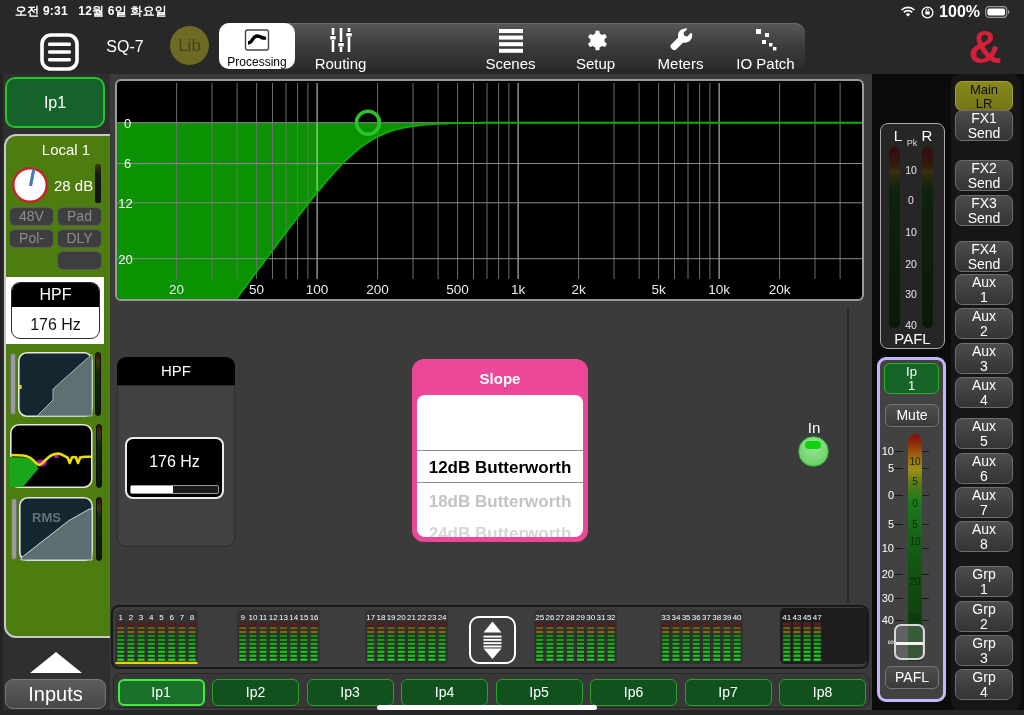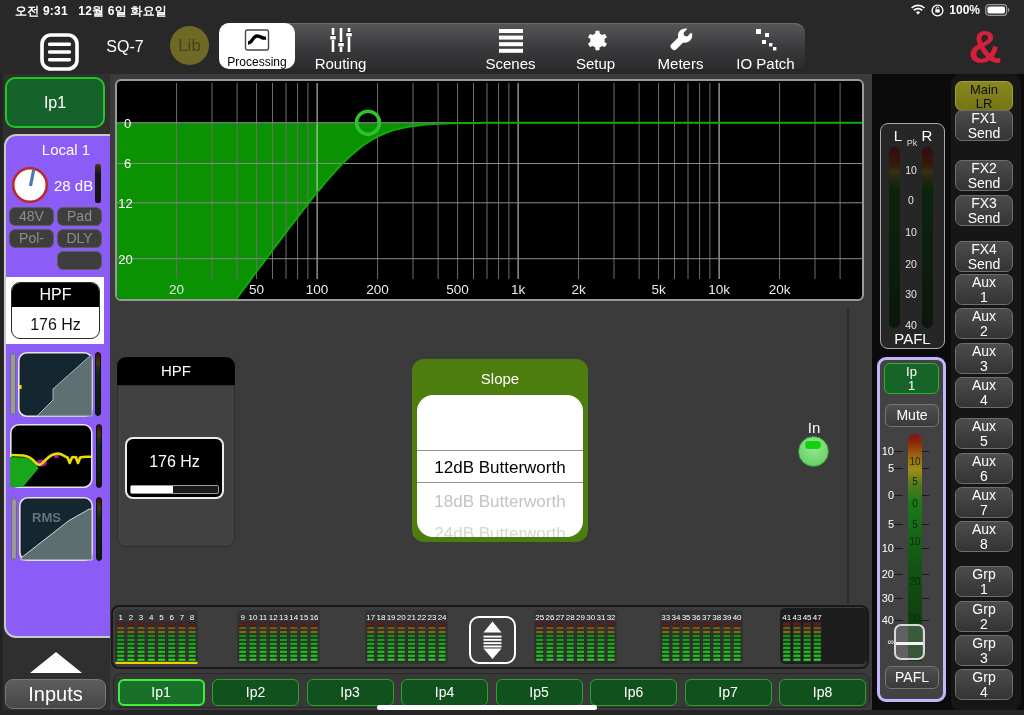--- a/index.html
+++ b/index.html
@@ -1,35 +1,35 @@
 <!DOCTYPE html>
 <html><head><meta charset="utf-8">
 <style>
 *{margin:0;padding:0;box-sizing:border-box;font-family:"Liberation Sans",sans-serif;}
 html,body{width:1024px;height:715px;overflow:hidden;background:#3b3b3b;}
 #app{position:absolute;left:0;top:0;width:1024px;height:715px;}
 .abs{position:absolute;}
 
 #topbar{position:absolute;left:0;top:0;width:1024px;height:74px;background:#282828;}
 #stleft{position:absolute;left:15px;top:3px;color:#fff;font-size:12px;font-weight:bold;letter-spacing:.2px;}
-#stright{position:absolute;right:14px;top:3px;color:#fff;font-size:12px;font-weight:bold;display:flex;align-items:center;gap:5px;}
+#stright{position:absolute;right:14px;top:3px;color:#fff;font-size:16px;font-weight:bold;display:flex;align-items:center;gap:5px;}
 #hamb{position:absolute;left:40px;top:33px;}
 #sq7{position:absolute;left:96px;top:38px;width:58px;text-align:center;color:#fff;font-size:16px;}
 #lib{position:absolute;left:170px;top:26px;width:39px;height:39px;border-radius:50%;background:#6e6a26;color:#44431a;font-size:17px;text-align:center;line-height:39px;}
 #tabs{position:absolute;left:219px;top:23px;width:586px;height:46px;border-radius:10px;background:linear-gradient(#57575a,#3a3a3c 55%,#2c2c2e);box-shadow:inset 0 1px 0 #6b6b6d;}
 .tab{position:absolute;top:0;height:46px;width:85px;color:#fff;font-size:15px;text-align:center;}
 .tab .ic{position:absolute;left:0;right:0;top:4px;height:26px;display:flex;align-items:center;justify-content:center;}
 .tab .lb{position:absolute;left:-6px;right:-6px;top:47.5px;transform:translateY(-16px);}
 .tab.sel{background:#fff;border-radius:10px;color:#000;}
 .tab.sel .lb{font-size:12px;left:-2px;right:-2px;}
 #amp{position:absolute;left:967px;top:20px;width:36px;color:#d5203c;font-size:46px;font-weight:bold;text-align:center;}
 
 #leftbar{position:absolute;left:0;top:74px;width:110px;height:641px;background:#2f2f2f;}
 #ip1big{position:absolute;left:5px;top:3px;width:100px;height:51px;background:#15632a;border:2px solid #27c427;border-radius:10px;color:#fff;font-size:16px;text-align:center;line-height:47px;}
-#chpanel{position:absolute;left:4px;top:60px;width:124px;height:504px;border:2px solid #c8c8c8;border-radius:12px;background:#8b5cf6;}
+#chpanel{position:absolute;left:4px;top:60px;width:124px;height:504px;border:2px solid #c8c8c8;border-radius:12px;background:#4d7c0f;}
 #chpanel .title{position:absolute;left:0;top:5px;width:100%;text-align:center;color:#fff;font-size:15px;}
 .tinybtn{position:absolute;width:45px;height:19px;background:#3e3e3e;border:1px solid #5b5b5b;border-radius:6px;color:#8d8d8d;font-size:14px;text-align:center;line-height:17px;}
 #whitesec{position:absolute;left:0px;top:141px;width:98px;height:67px;background:#fff;}
 #hpfmini{position:absolute;left:5px;top:5px;width:89px;height:57px;border:1.5px solid #2a2a2a;border-radius:9px;background:#fff;overflow:hidden;}
 #hpfmini .hd{background:#000;color:#fff;height:24px;text-align:center;font-size:16px;line-height:24px;}
 #hpfmini .bd{color:#111;text-align:center;font-size:16px;line-height:36px;}
 .sidepill{position:absolute;width:6px;border-radius:3px;background:#9a9a9a;border:1px solid #6f6f6f;}
 .ledpill{position:absolute;width:6px;border-radius:3px;background:linear-gradient(#380d0d 0%,#403410 15%,#12280f 30%,#0e2110 60%,#0a190b 100%);border:1px solid #111;}
 #tri{position:absolute;left:30px;top:578px;width:0;height:0;border-left:26px solid transparent;border-right:26px solid transparent;border-bottom:21px solid #fff;}
 #inputsbtn{position:absolute;left:5px;top:605px;width:101px;height:30px;background:linear-gradient(#5d5d5d,#474747);border:1px solid #787878;border-radius:8px;color:#fff;font-size:20px;text-align:center;line-height:28px;}
@@ -38,23 +38,23 @@
 #graphbox{position:absolute;left:5px;top:5px;width:749px;height:222px;background:#000;border:2px solid #9a9a9a;border-radius:6px;overflow:hidden;}
 
 #hpfpanel{position:absolute;left:7px;top:283px;width:118px;height:190px;}
 #hpfpanel .hd{position:absolute;left:0;top:0;width:100%;height:28px;background:#000;border-radius:9px 9px 0 0;color:#fff;font-size:15px;text-align:center;line-height:28px;}
 #hpfpanel .bd{position:absolute;left:0;top:28px;width:100%;height:162px;background:#414141;border:1px solid #2e2e2e;border-radius:0 0 9px 9px;}
 #freqbox{position:absolute;left:8px;top:80px;width:99px;height:62px;background:#000;border:2px solid #ececec;border-radius:8px;}
 #freqbox .v{position:absolute;width:100%;top:14px;text-align:center;color:#fff;font-size:16px;}
 #fbar{position:absolute;left:3px;bottom:3px;width:89px;height:9px;background:#1a1a1a;border:1px solid #9a9a9a;border-radius:2px;}
 #fbar .fill{position:absolute;left:0;top:0;height:100%;width:48%;background:#fff;}
 
-#slopepanel{position:absolute;left:302px;top:285px;width:176px;height:183px;background:#4d7c0f;border-radius:12px;}
+#slopepanel{position:absolute;left:302px;top:285px;width:176px;height:183px;background:#ec4899;border-radius:12px;font-weight:bold;}
 #slopepanel .hd{position:absolute;top:0;width:100%;height:36px;color:#fff;font-size:15px;text-align:center;line-height:40px;}
-#slopelist{position:absolute;left:5px;top:36px;width:166px;height:142px;background:#fff;border-radius:16px;overflow:hidden;}
+#slopelist{position:absolute;left:5px;top:36px;width:166px;height:142px;background:#fff;border-radius:8px;overflow:hidden;}
 .srow{position:absolute;left:0;width:100%;text-align:center;font-size:17px;}
 
 #inlab{position:absolute;left:684px;top:345px;width:40px;text-align:center;color:#fff;font-size:15px;}
 #intog{position:absolute;left:688px;top:362px;width:31px;height:31px;border-radius:50%;background:radial-gradient(circle at 50% 35%,#96e896,#6fd26a 70%,#57bb52);border:1.5px solid #2f9e2f;}
 #intog .led{position:absolute;left:6px;top:4px;width:16px;height:8px;border-radius:4px;background:#12d112;}
 
 #bridge{position:absolute;left:1px;top:531px;width:758px;height:64px;background:#3d3d3d;border:2px solid #191919;border-radius:8px;}
 #scrollbtn{position:absolute;left:356px;top:9px;width:47px;height:48px;background:#3f3f3f;border:2px solid #fff;border-radius:10px;}
 
 .iprow{position:absolute;top:605px;height:27px;width:87px;background:#11511d;border:1.5px solid #2ba32b;border-radius:6px;color:#fff;font-size:14px;text-align:center;line-height:24px;}

